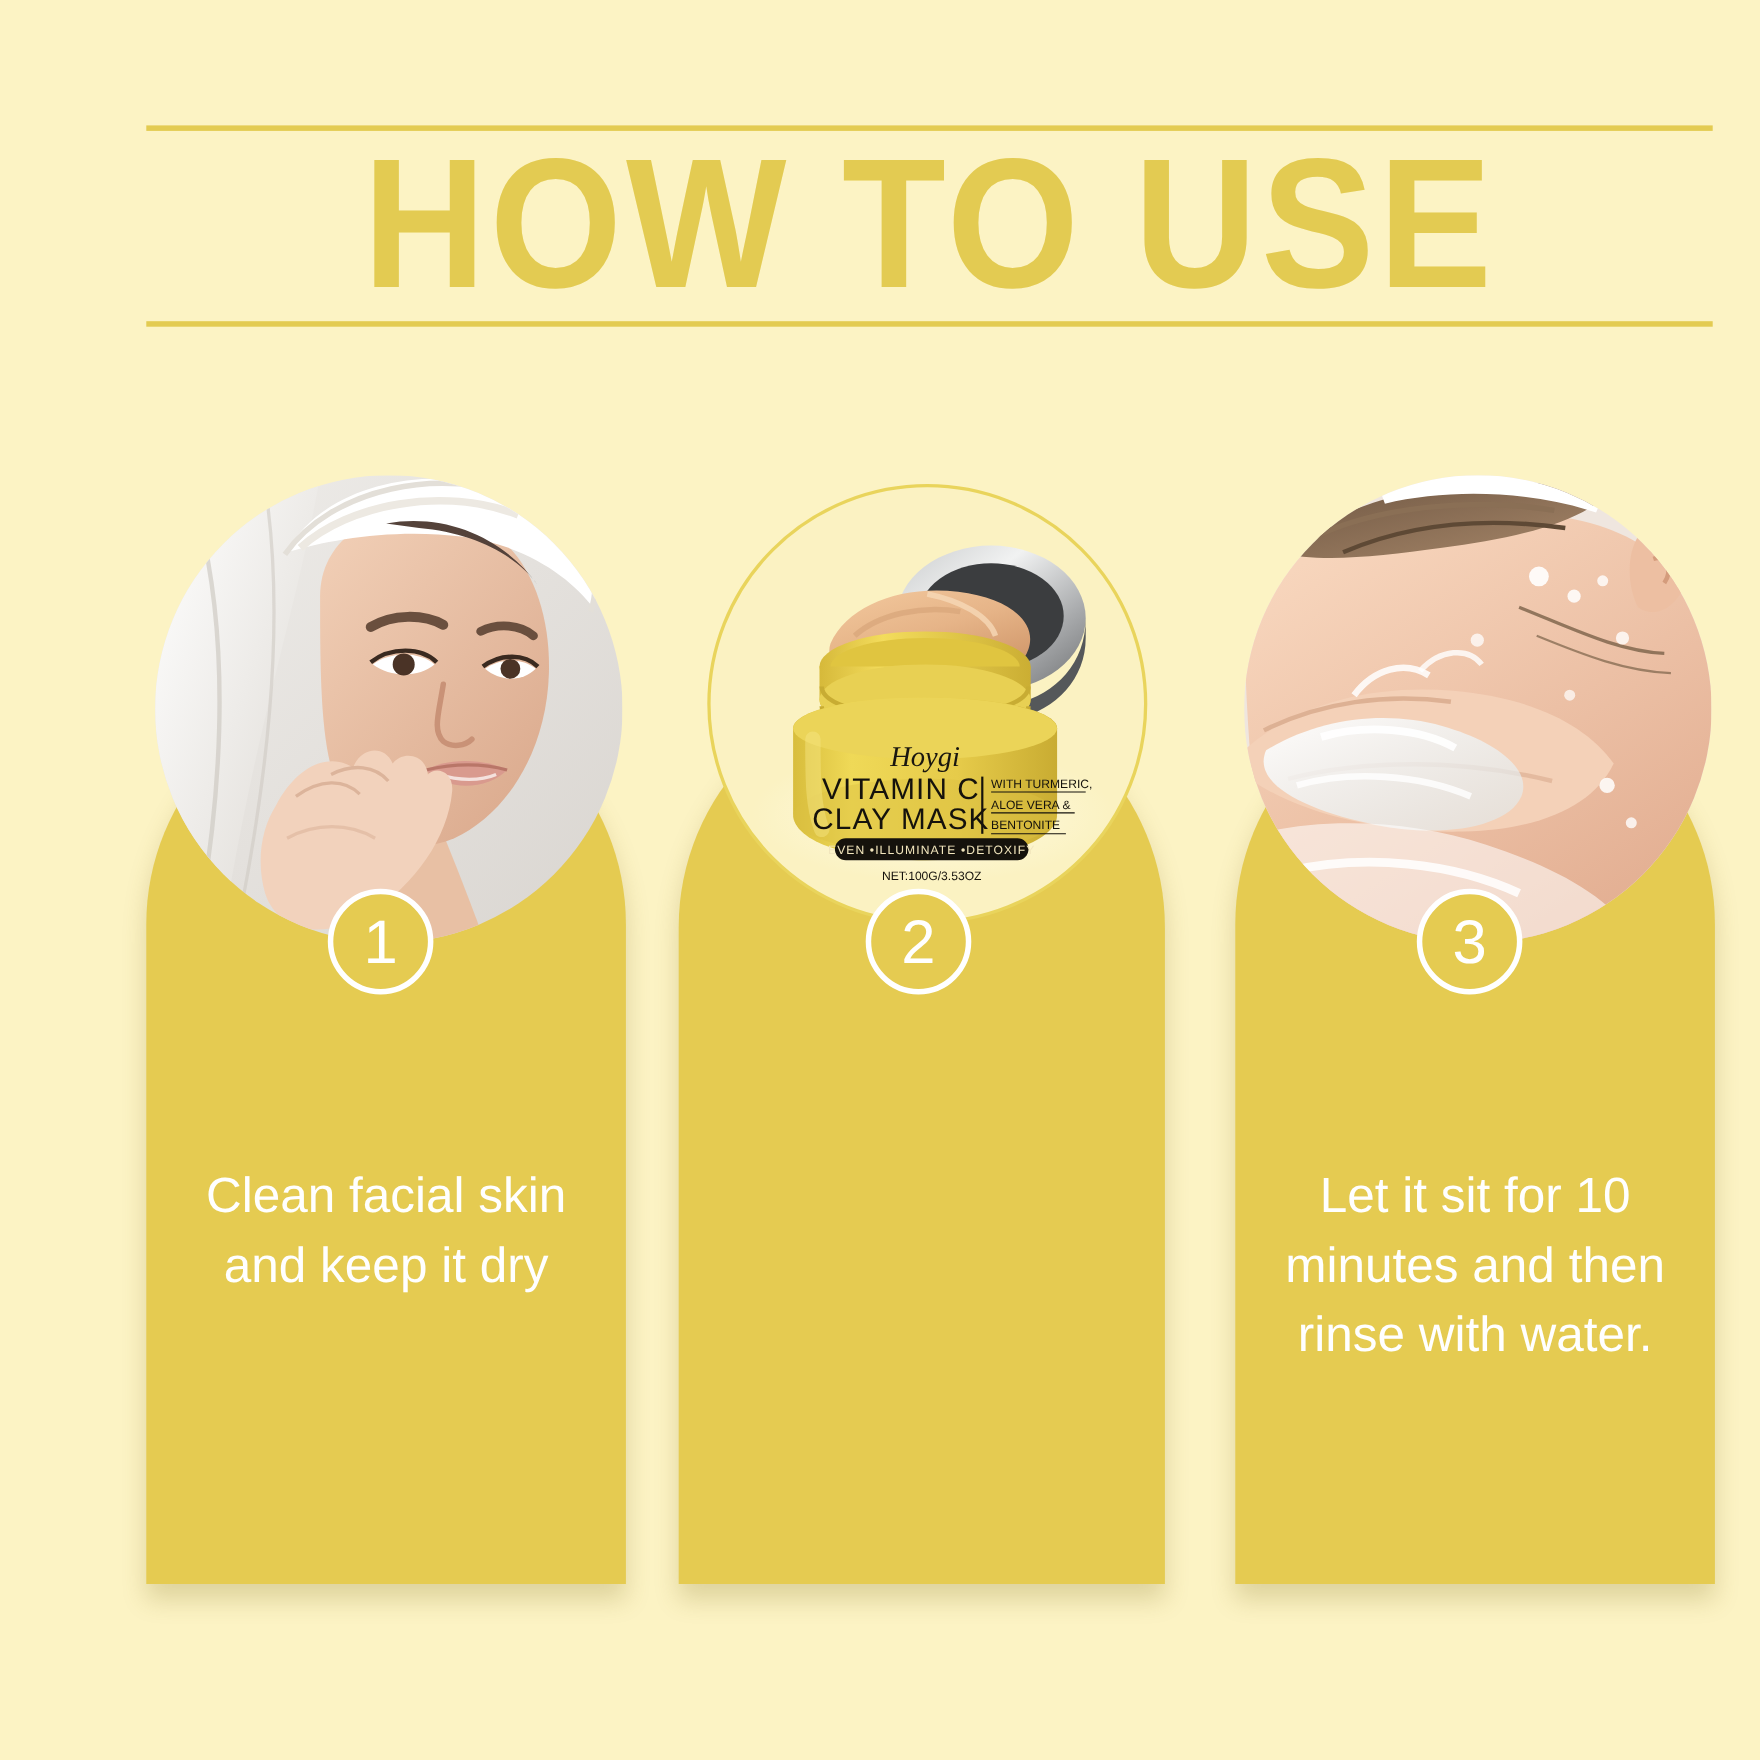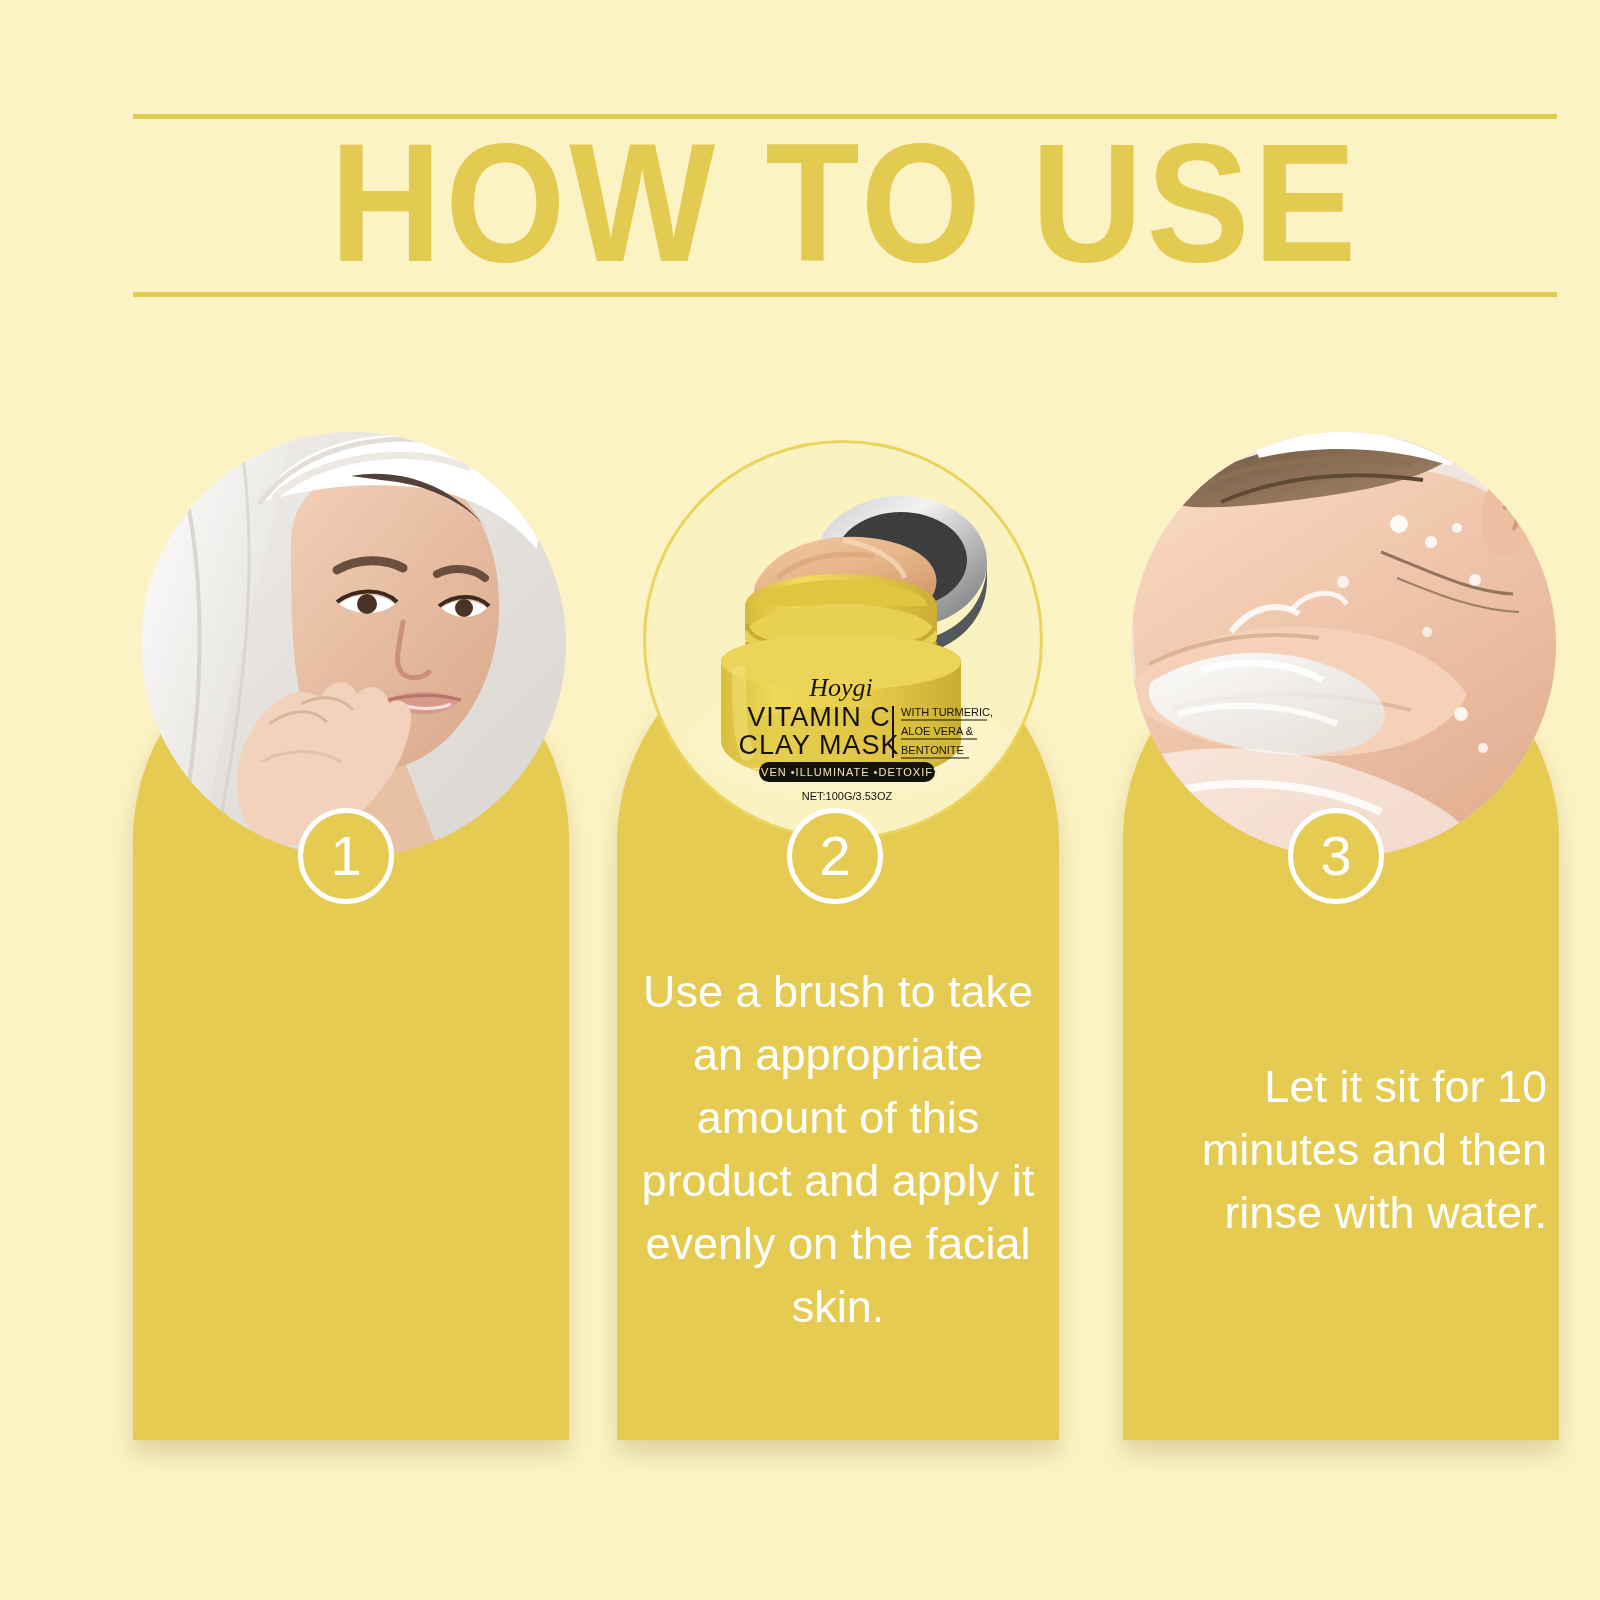--- a/index.html
+++ b/index.html
@@ -43,21 +43,21 @@
   .card-text{
     position:absolute;
     color:#FFFFFF;
     font-size:45px;
     line-height:63px;
     text-align:center;
     font-weight:400;
   }
   .card-text.t1{left:100px;top:1055px;width:412px;}
   .card-text.t2{left:582px;top:960px;width:422px;}
-  .card-text.t3{left:1090px;top:1055px;width:412px;text-align:right;}
+  .card-text.t3{left:1090px;top:1055px;width:412px;}
 
   
   .media{
     position:absolute;
     border-radius:50%;
     overflow:hidden;
   }
   .media.m1{left:96px;top:432px;width:425px;height:425px;}
   .media.m3{left:1086px;top:432px;width:425px;height:425px;}
   .media svg{display:block;width:100%;height:100%;}
@@ -160,20 +160,21 @@
       <path d="M128 292 C150 276 172 276 186 290" stroke="#DCB49B" stroke-width="3" fill="none"></path>
       <path d="M160 272 C180 262 200 264 212 278" stroke="#DCB49B" stroke-width="3" fill="none"></path>
       <path d="M120 330 C146 316 176 316 200 330" stroke="#DCB49B" stroke-width="3" fill="none" opacity="0.6"></path>
     </svg>
   </div>
 
   <div class="badge b1">
     <span>1</span>
   </div>
 
+  <div class="card-text t1">Clean facial skin and keep it dry</div>
 
   <div class="card c2"></div>
 
   <div class="ring-circle"></div>
 
   <div class="jar-wrap">
     <svg viewBox="0 0 420 400" xmlns="http://www.w3.org/2000/svg">
       <defs>
         <linearGradient id="jarBody" x1="0" y1="0" x2="1" y2="0">
           <stop offset="0" stop-color="#D8BD3C"></stop>
@@ -247,21 +248,20 @@
       <rect x="116" y="352" width="176" height="20" rx="10" fill="#15120C"></rect>
       <text x="204" y="366" text-anchor="middle" font-family="Liberation Sans, sans-serif" font-size="11" fill="#F2E6BD" letter-spacing="1">EVEN •ILLUMINATE •DETOXIFY</text>
       <text x="204" y="390" text-anchor="middle" font-family="Liberation Sans, sans-serif" font-size="11" fill="#15120C">NET:100G/3.53OZ</text>
     </svg>
   </div>
 
   <div class="badge b2">
     <span>2</span>
   </div>
 
-  <div class="card-text t2">Use a brush to take an appropriate amount of this product and apply it evenly on the facial skin.</div>
 
   <div class="card c3"></div>
 
   <div class="media m3">
     <svg viewBox="0 0 425 425" xmlns="http://www.w3.org/2000/svg">
       <defs>
         <linearGradient id="sk3" x1="0.3" y1="0" x2="1" y2="1">
           <stop offset="0" stop-color="#F7D5BC"></stop>
             <stop offset="1" stop-color="#E0A98C"></stop>
         </linearGradient>

